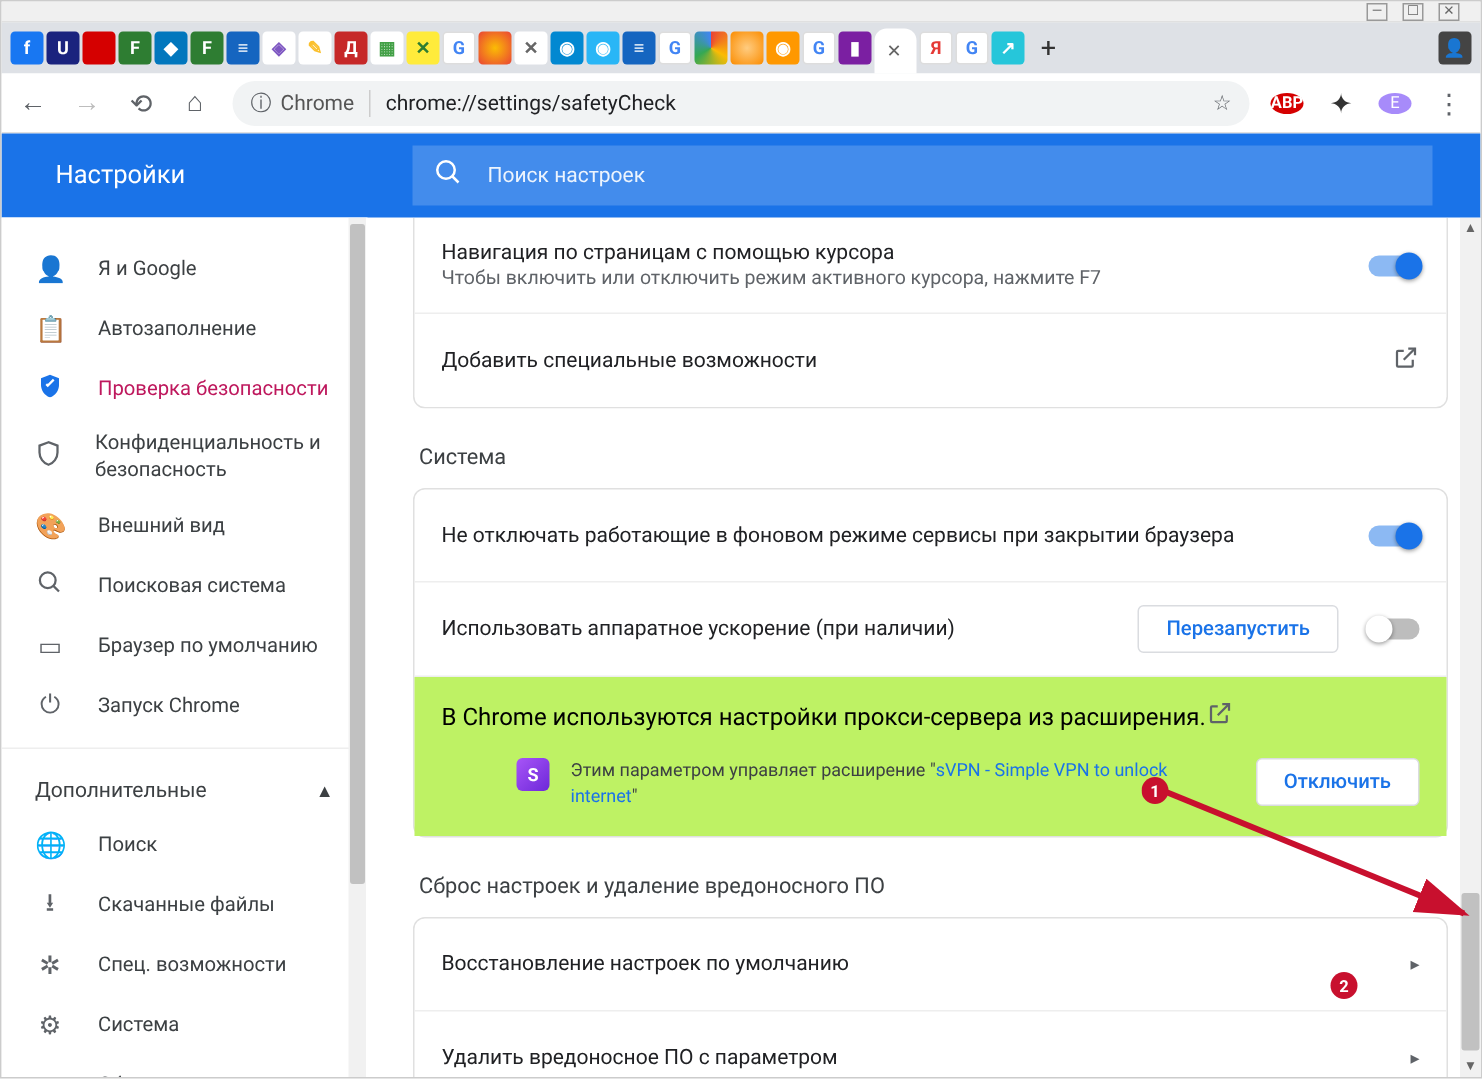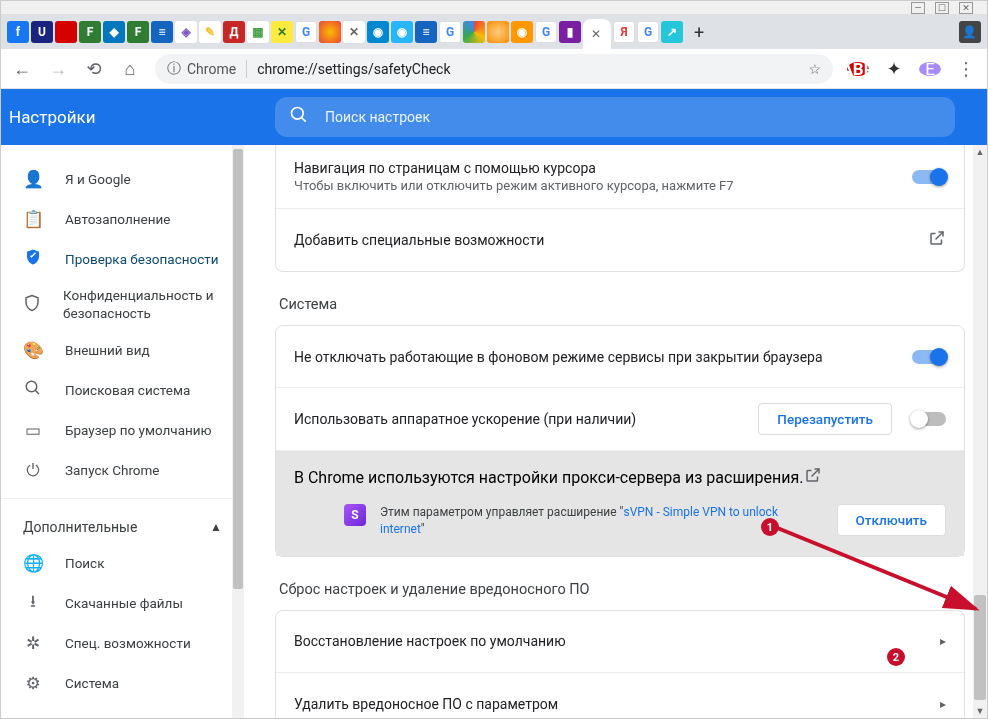--- a/index.html
+++ b/index.html
@@ -14,40 +14,40 @@
 .tab-strip .favicon { width:22px; height:22px; border-radius:3px; display:flex; align-items:center; justify-content:center; font-size:12px; font-weight:bold; color:#fff; }
 .tab-strip .active-tab { background:#fff; height:30px; border-radius:8px 8px 0 0; display:flex; align-items:center; padding:0 8px; gap:6px; font-size:12px; color:#333; min-width:28px; margin-top:4px; }
 .tab-strip .new-tab { width:28px; height:28px; border-radius:50%; display:flex; align-items:center; justify-content:center; color:#333; font-size:18px; }
 
 
 .url-row { height:40px; background:#fff; border-bottom:1px solid #e0e0e0; display:flex; align-items:center; padding:0 10px; gap:14px; }
 .url-row .nav-btn { color:#5f6368; font-size:18px; width:22px; text-align:center; }
 .url-row .nav-btn.disabled { color:#bdbdbd; }
 .address { flex:1; height:30px; background:#f1f3f4; border-radius:15px; display:flex; align-items:center; padding:0 12px; gap:10px; font-size:14px; color:#555; }
 .address .chrome-pill { display:flex; align-items:center; gap:6px; border-right:1px solid #ccc; padding-right:10px; }
-.ext-icon { width:22px; height:14px; border-radius:50%; display:flex; align-items:center; justify-content:center; font-size:17px; }
+.ext-icon { width:22px; height:14px; border-radius:50%; display:flex; align-items:center; justify-content:center; font-size:11px; }
 
 
 .settings-header { height:56px; background:#1a73e8; display:flex; align-items:center; color:#fff; }
-.settings-title { width:258px; padding-left:8px; font-size:17px; }
+.settings-title { width:258px; padding-left:36px; font-size:17px; }
 .search-wrap { flex:1; display:flex; align-items:center; padding:0 16px; }
-.search-box { width:680px; height:40px; background:rgba(255,255,255,0.18); border-radius:12px; display:flex; align-items:center; padding:0 14px; gap:16px; color:#fff; }
+.search-box { width:680px; height:40px; background:rgba(255,255,255,0.18); border-radius:0; display:flex; align-items:center; padding:0 14px; gap:16px; color:#fff; }
 .search-box input { background:transparent; border:none; color:#fff; font-size:14px; flex:1; outline:none; }
 .search-box input::placeholder { color:rgba(255,255,255,0.9); }
 
 
 .body-split { display:flex; height: calc(100% - 14px - 34px - 40px - 56px); }
 
 
 .sidebar { width:244px; background:#fff; overflow-y:auto; position:relative; border-right:1px solid transparent; }
 .sidebar-scroll { position:absolute; right:0; top:0; bottom:0; width:12px; background:#f1f1f1; }
 .sidebar-scroll-thumb { position:absolute; right:1px; top:4px; width:10px; height:440px; background:#c1c1c1; border-radius:2px; }
 .sidebar-item { display:flex; align-items:center; height:40px; padding-left:22px; gap:22px; font-size:13.5px; color:#3c4043; cursor:pointer; border-radius: 0 20px 20px 0; margin-right:14px; }
 .sidebar-item .s-icon { width:20px; text-align:center; color:#5f6368; font-size:17px; }
-.sidebar-item.active { color:#0c4a6e; }
+.sidebar-item.active { color:#be185d; }
 .sidebar-item.active .s-icon { color:#1a73e8; }
 .sidebar-item.multiline { height:auto; padding-top:8px; padding-bottom:8px; align-items:center; }
 .sidebar-item.multiline .label { line-height:1.3; }
 .sidebar-section-header { display:flex; align-items:center; justify-content:space-between; padding:12px 22px 8px 22px; font-size:14px; color:#3c4043; cursor:pointer; }
 
 
 .main { flex:1; background:#fff; overflow-y:auto; position:relative; padding: 0 22px 0 30px; }
 .main-scroll { position:absolute; right:0; top:0; bottom:0; width:14px; background:#f1f1f1; }
 .main-scroll-thumb { position:absolute; right:1px; width:12px; background:#c1c1c1; border-radius:2px; }
 .main-scroll .arrow { position:absolute; right:0; width:14px; height:14px; font-size:9px; color:#666; text-align:center; line-height:14px; }
@@ -67,21 +67,21 @@
 .toggle.off { background:#bdbdbd; }
 .toggle.off .knob { background:#fff; left:-2px; }
 
 .ext-link-icon { font-size:18px; color:#5f6368; }
 .chevron { font-size:12px; color:#5f6368; }
 
 .section-label { font-size:14.5px; color:#3c4043; margin:24px 0 12px 4px; }
 
 .btn-outline { border:1px solid #dadce0; background:#fff; color:#1a73e8; font-size:13.5px; padding:7px 18px; border-radius:4px; cursor:pointer; white-space:nowrap; font-weight:500; }
 
-.proxy-banner { background:#e5e5e5; padding:15px 18px 18px 18px; }
+.proxy-banner { background:#bef264; padding:15px 18px 18px 18px; }
 .proxy-inner { display:flex; align-items:flex-start; gap:14px; padding:4px 0 0 50px; }
 .proxy-inner .vpn-icon { width:22px; height:22px; background:linear-gradient(135deg,#a855f7,#6d28d9); border-radius:4px; display:flex; align-items:center; justify-content:center; color:#fff; font-size:12px; font-weight:bold; flex-shrink:0; }
 .proxy-inner .msg { flex:1; font-size:12px; color:#3c4043; line-height:1.4; }
 .proxy-inner .msg a { color:#1a73e8; text-decoration:none; }
 
 
 .anno-badge { position:absolute; width:18px; height:18px; border-radius:50%; background:#c8102e; color:#fff; font-size:11px; font-weight:bold; display:flex; align-items:center; justify-content:center; z-index:50; }
 .anno-arrow { position:absolute; z-index:49; }
 
 </style>

